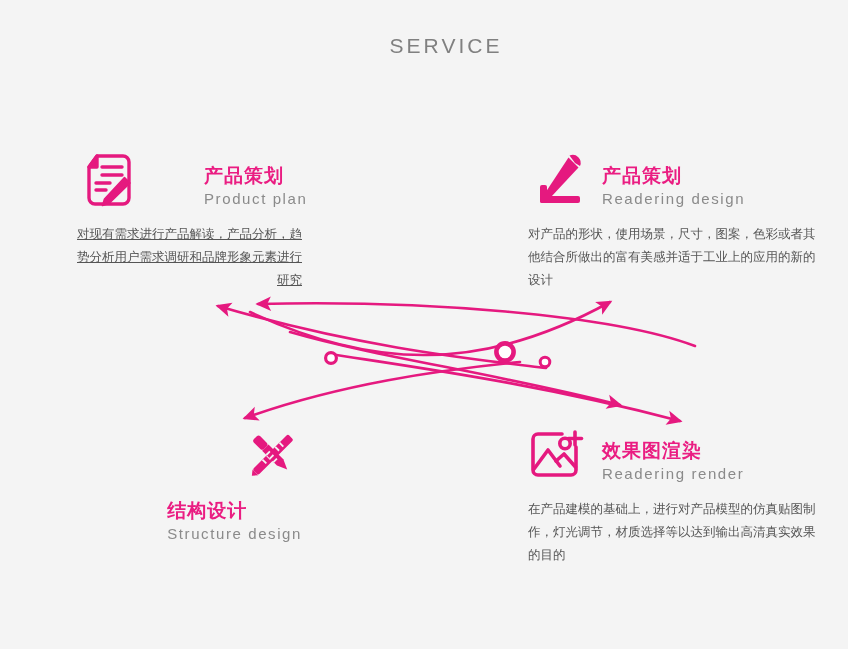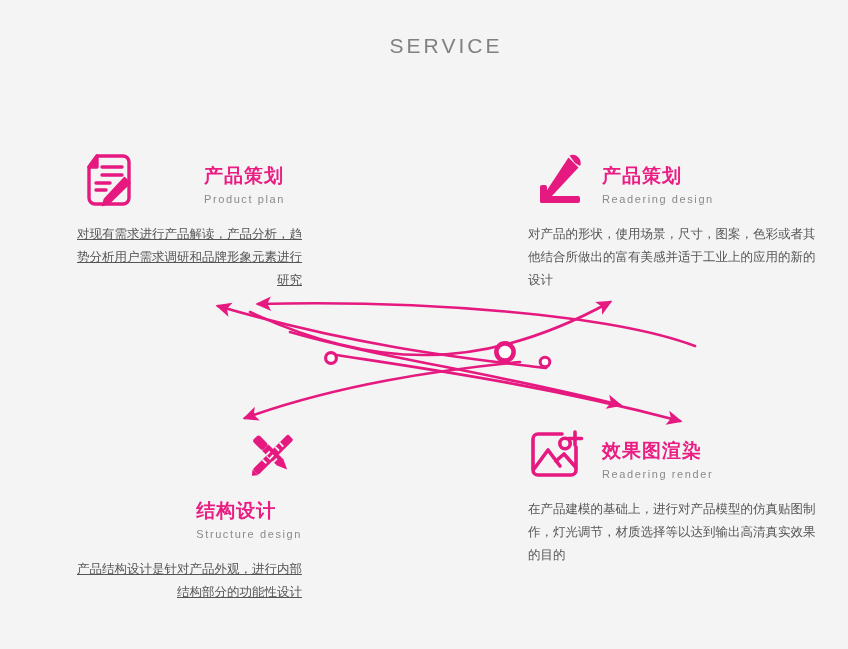--- a/index.html
+++ b/index.html
@@ -71,21 +71,21 @@
   .block-tl .head-text, .block-bl .head-text { align-items: flex-start; }
   .heading-cn {
     font-size: 19px;
     font-weight: bold;
     color: #ea1d82;
     line-height: 24px;
     letter-spacing: 1px;
     white-space: nowrap;
   }
   .heading-en {
-    font-size: 11px;
+    font-size: 15px;
     color: #8a8a8a;
     line-height: 22px;
     letter-spacing: 1.6px;
     white-space: nowrap;
   }
 
   .body-text {
     margin-top: 13px;
     font-size: 12.5px;
     line-height: 23px;
@@ -192,21 +192,20 @@
               </g>
             </g>
           </g>
         </svg>
       </div>
       <div class="head-text">
         <div class="heading-cn">结构设计</div>
         <div class="heading-en">Structure design</div>
       </div>
     </div>
-    <div class="body-text align-right">产品结构设计是针对产品外观，进行内部结构部分的功能性设计</div>
   </div>
 
   <div class="block block-br">
     <div class="head-row">
       <div class="icon-box">
         <svg width="58" height="54" viewBox="0 0 58 54" aria-hidden="true">
           <g fill="none" stroke="#e5197f" stroke-width="3.6" stroke-linecap="round" stroke-linejoin="round">
             <path d="M47 19 L47 42 A5 5 0 0 1 42 47 L9 47 A5 5 0 0 1 4 42 L4 11 A5 5 0 0 1 9 6 L33 6"></path>
             <path d="M5 41 L19 22 L31 38"></path>
             <path d="M27 33 L35 26 L46.5 39"></path>

